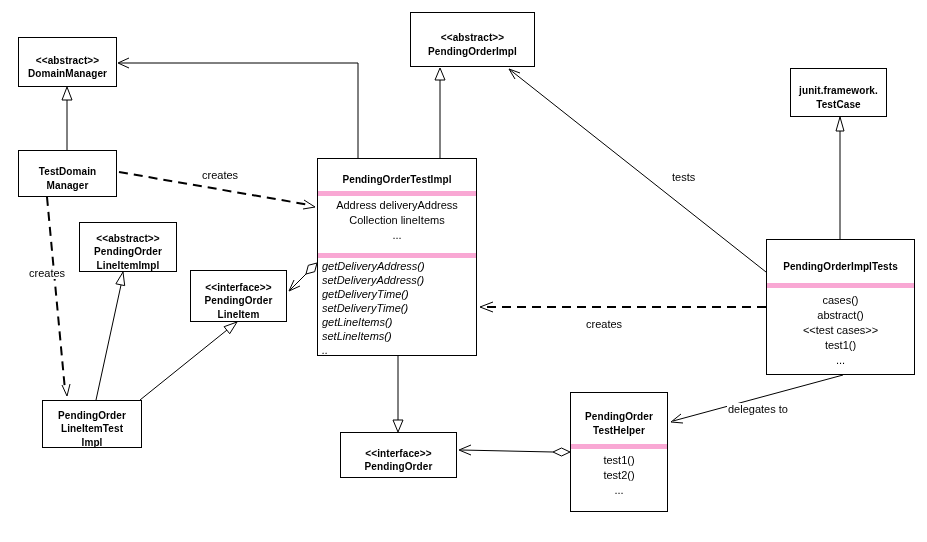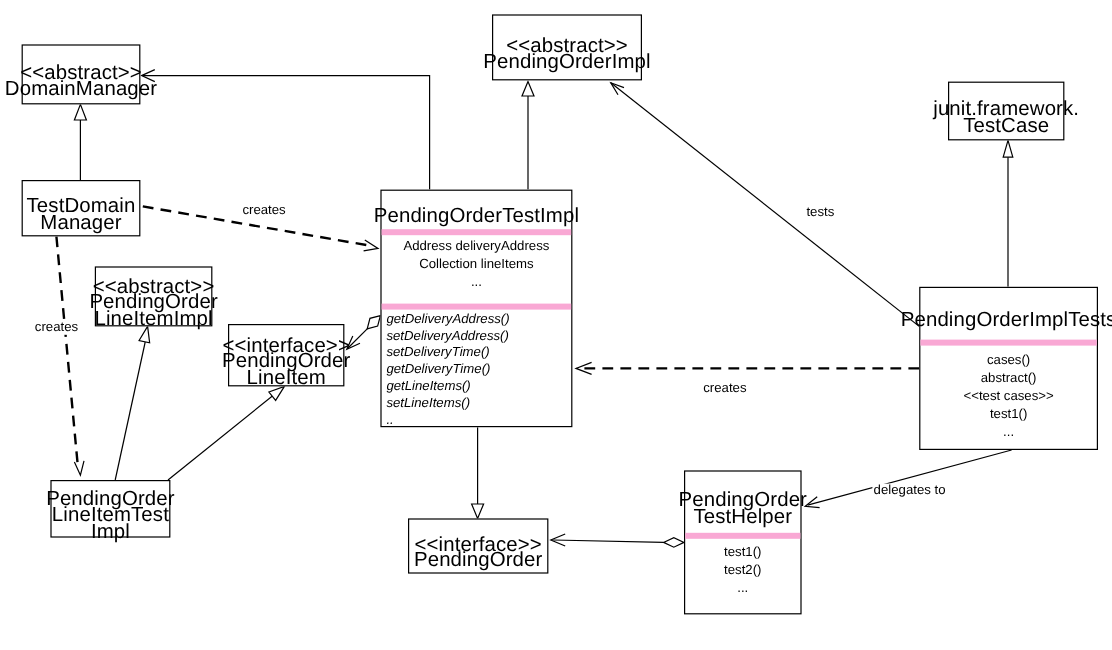--- a/index.html
+++ b/index.html
@@ -10,21 +10,21 @@
   #wires { position:absolute; left:0; top:0; z-index:1; }
   #wires line, #wires polyline, #wires path { stroke:#000; stroke-width:1; fill:none; }
   #wires line.dash { stroke-width:2; stroke-dasharray:9 6; }
   #wires polygon.tri { fill:#ffffff; stroke:#000; stroke-width:1; }
   .cls {
     position:absolute; background:#ffffff; border:1px solid #000;
     box-sizing:border-box; z-index:2;
   }
   .cls.simple { display:flex; align-items:center; justify-content:center; }
   .ctitle {
-    font-weight:normal; font-size:17px; line-height:13.5px; text-align:center;
+    font-weight:bold; font-size:10px; line-height:13.5px; text-align:center;
     white-space:pre-line; letter-spacing:0.1px;margin-top:10px;
   }
   .sect { box-sizing:border-box; border-bottom:5px solid #f9a8d4;
           display:flex; align-items:center; justify-content:center; }
   .members { box-sizing:border-box; font-size:11px; padding:2px 4px; text-align:left; }
   .members div { white-space:pre; }
   .m14 div { line-height:14px;font-style:italic; }
   .m15 div { line-height:15px;text-align:center; }
   .edge-label { position:absolute; z-index:3; font-size:11px; line-height:12px; background:#fff; padding:0 1px; }
 </style>
@@ -145,22 +145,22 @@
       <div class="ctitle">PendingOrderTestImpl</div>
     </div>
     <div class="members m15 sect" style="height:62px; display:block;">
         <div>Address deliveryAddress</div>
         <div>Collection lineItems</div>
         <div>...</div>
       </div>
     <div class="members m14" style="height:97px; padding-top:1px;">
         <div>getDeliveryAddress()</div>
         <div>setDeliveryAddress()</div>
+        <div>getDeliveryTime()</div>
         <div>setDeliveryTime()</div>
-        <div>getDeliveryTime()</div>
         <div>getLineItems()</div>
         <div>setLineItems()</div>
         <div>..</div>
       </div>
   </div>
 
   <div class="cls" style="left:766px; top:239px; width:149px; height:136px;">
     <div class="sect" style="height:48px;">
       <div class="ctitle">PendingOrderImplTests</div>
     </div>

